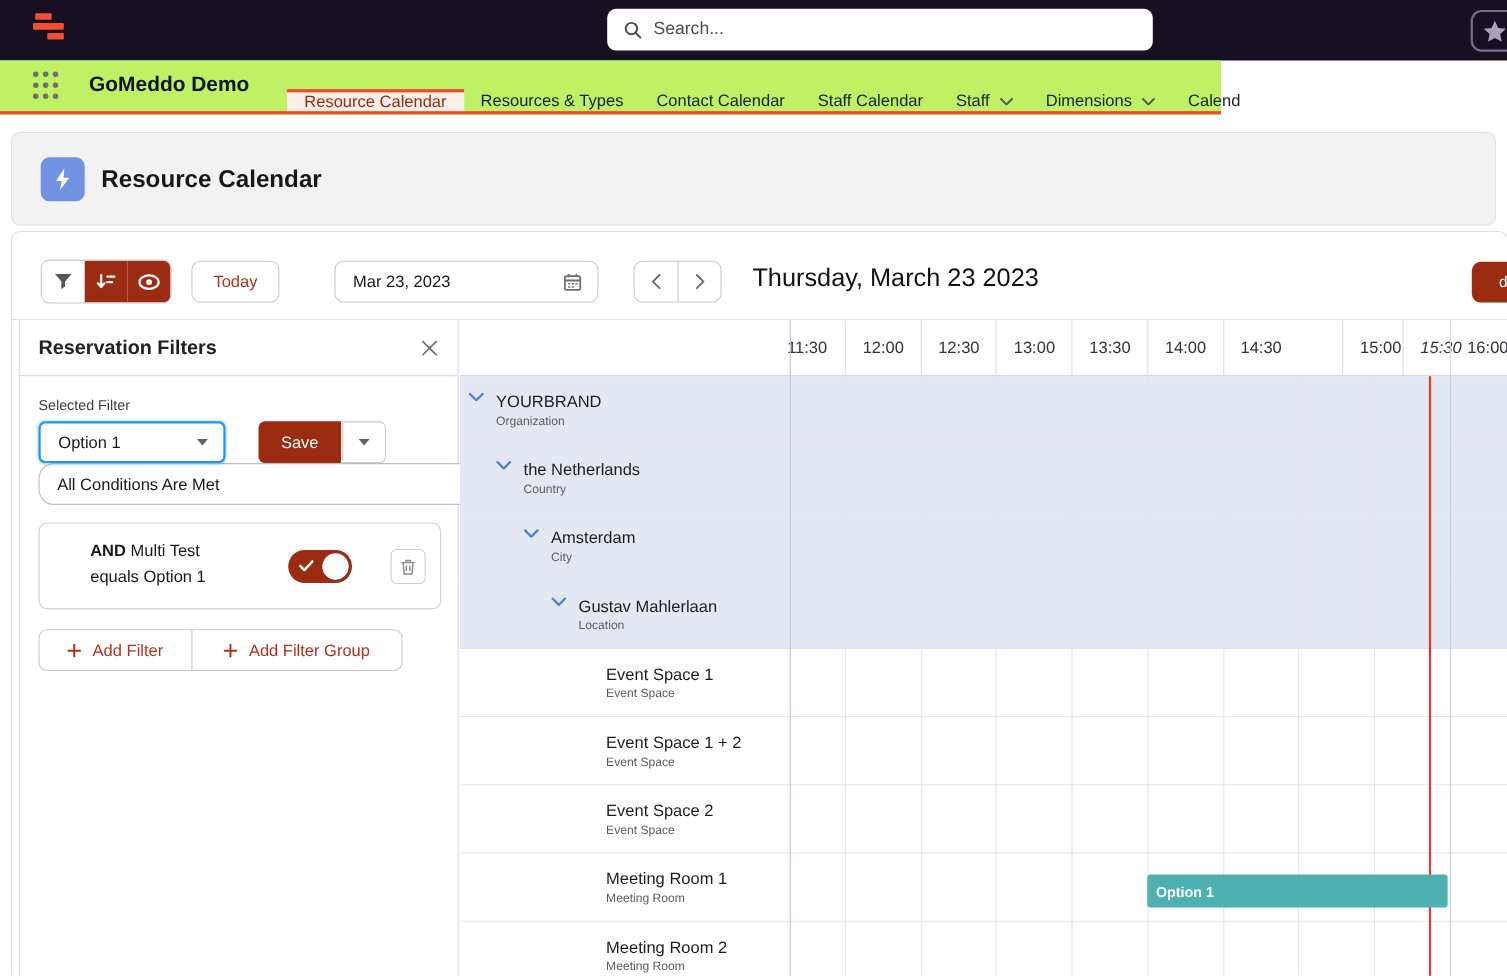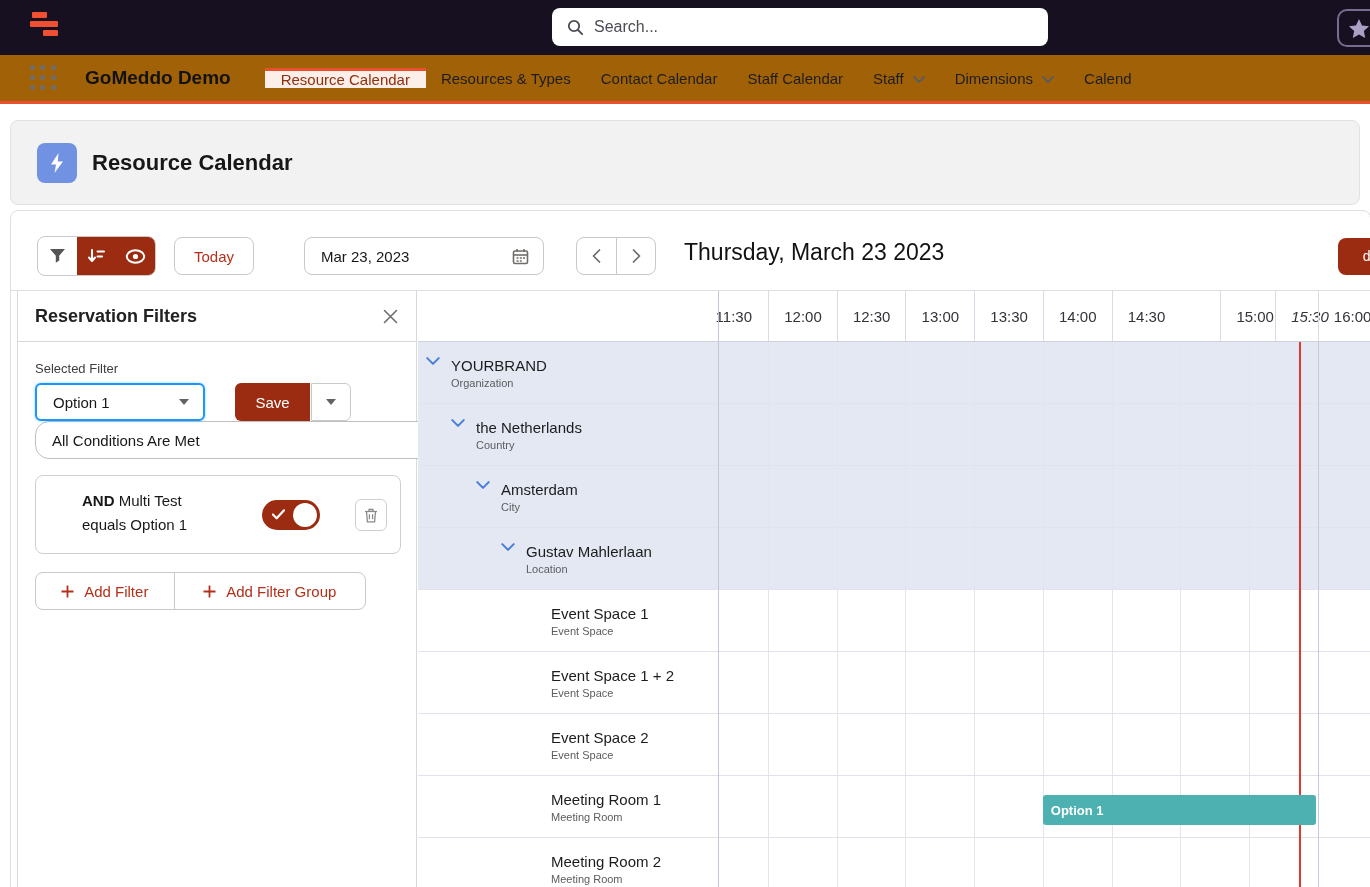--- a/index.html
+++ b/index.html
@@ -17,22 +17,22 @@
   .search { position:absolute; left:552px; top:8px; width:496px; height:38px; background:#fff;
             border-radius:8px; display:flex; align-items:center; padding-left:15px; gap:10px; }
   .search input { border:none; outline:none; font-size:16px; color:#33313b; width:400px;
                   font-family:"Liberation Sans",sans-serif; background:transparent; }
   .search input::placeholder { color:#4c4a55; opacity:1; }
   .star-btn { position:absolute; left:1337px; top:9px; width:44px; height:38px;
               border:2px solid #776d90; border-radius:10px; background:transparent;
               display:flex; align-items:center; justify-content:center; }
 
   
-  .appnav { position:absolute; left:0; top:55px; width:1370px; height:49px; background:#a16207;
-            border-bottom:3px solid #e8512d; display:flex; align-items:center; }
+  .appnav { position:absolute; left:0; top:55px; width:1110px; height:49px; background:#bef264;
+            border-bottom:3px solid #e8512d; display:flex; align-items:flex-end; }
   .waffle { align-self:center; margin-left:30px; width:27px; height:27px; display:grid;
             grid-template-columns:repeat(3,1fr); gap:4px; cursor:pointer; }
   .waffle i { width:5px; height:5px; border-radius:50%; background:#6e6e6e; }
   .app-name { align-self:center; margin-left:28px; font-size:19px; font-weight:700; color:#121212; white-space:nowrap; }
   .tabs { display:flex; margin-left:34px; }
   .tab { display:flex; align-items:center; gap:9px; padding:0 15px; font-size:15px; color:#1d1d1f; white-space:nowrap; }
   .tab.active { background:#fceee8; color:#8f2f0e; border-top:3px solid #e8512d; padding:0 16px; }
   .tab .chev { display:flex; align-items:center; margin-top:2px; }
 
   

